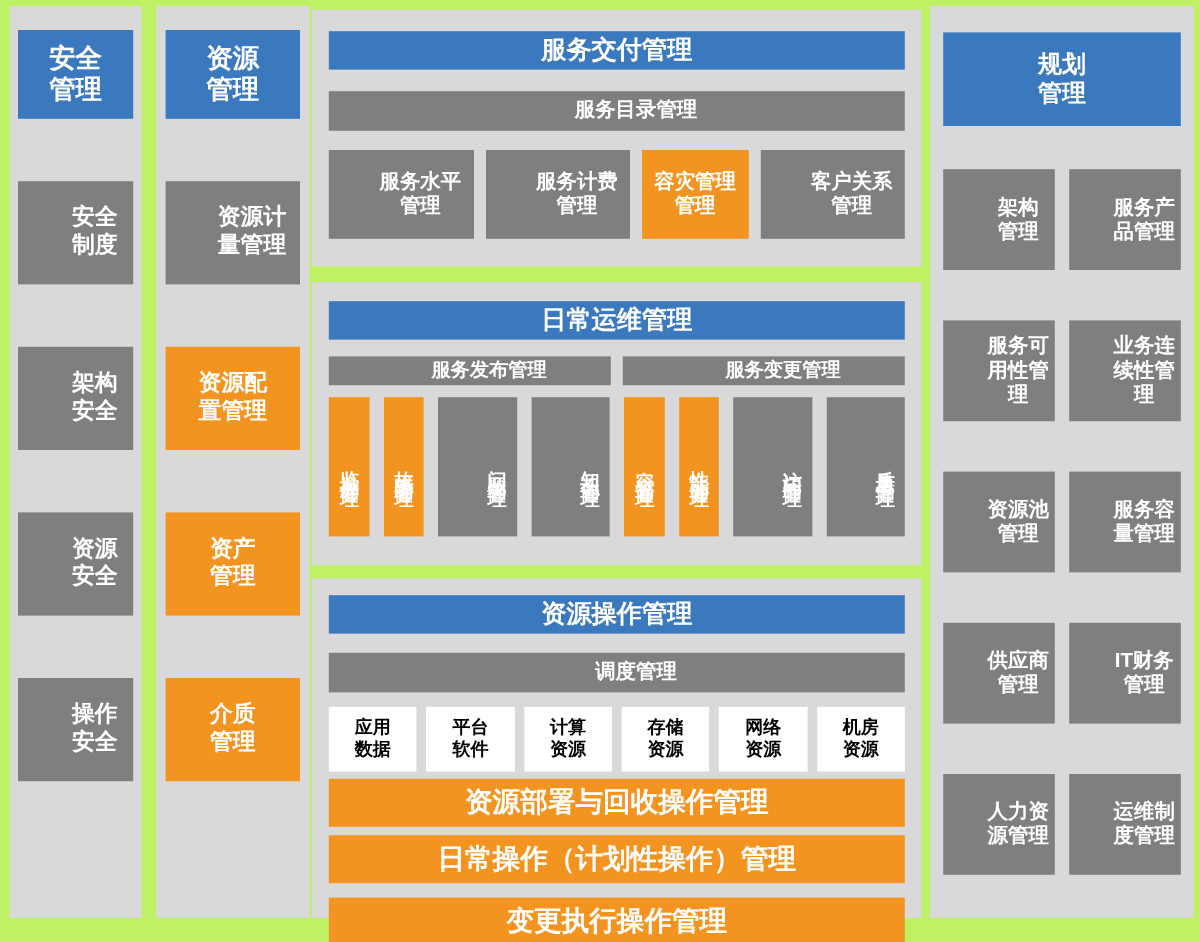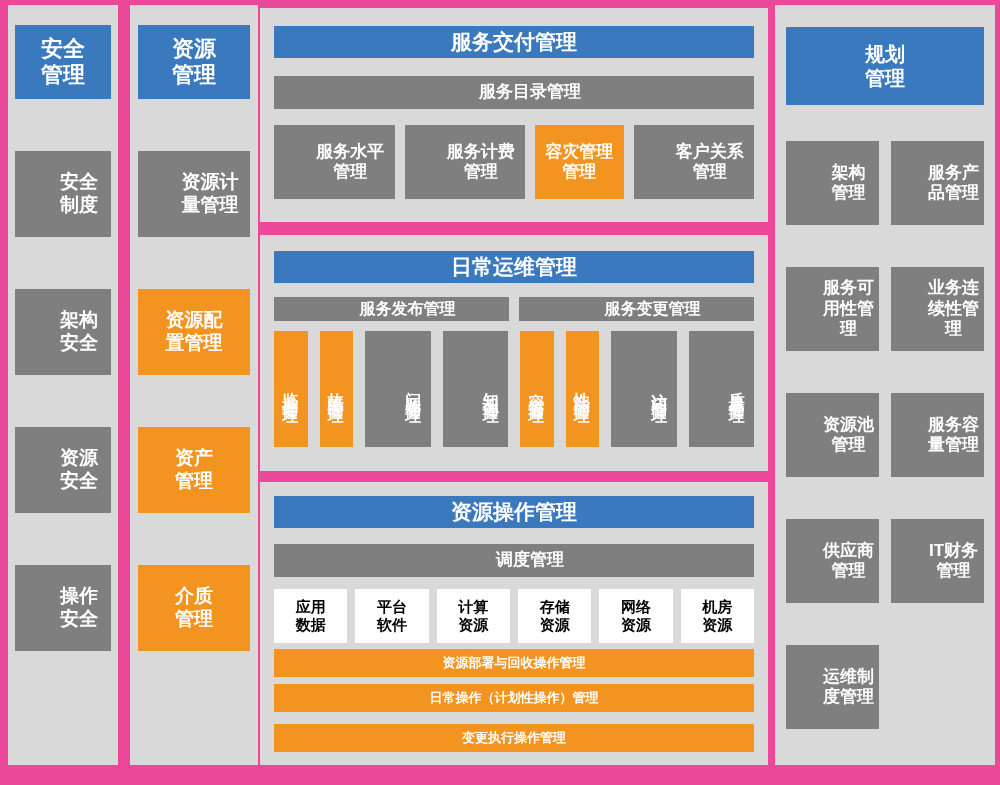--- a/index.html
+++ b/index.html
@@ -1,18 +1,18 @@
 <!DOCTYPE html>
 <html style="--blue: #3B79BE; --gray: #7F7F7F; --orange: #F39421; --panel_bg: #D9D9D9;"><head>
 <meta charset="utf-8">
 <style>
   * { margin:0; padding:0; box-sizing:border-box; }
   html,body { background:#ffffff; }
   body { font-family:"Liberation Sans","DejaVu Sans",sans-serif; }
-  .canvas { position:relative; width:1000px; height:785px; background:#ec4899; overflow:hidden; }
+  .canvas { position:relative; width:1000px; height:785px; background:#bef264; overflow:hidden; }
 
   .strip { position:absolute; background:var(--panel_bg,#D9D9D9); }
   .box { display:flex; align-items:center; justify-content:center; text-align:center;
          color:#ffffff; font-weight:bold; white-space:pre-line; line-height:1.2; }
   .blue   { background:var(--blue,#3B79BE); }
   .gray   { background:var(--gray,#7F7F7F);padding-left:32px; }
   .orange { background:var(--orange,#F39421); }
   .white-box { background:#ffffff; color:#000000; }
 
   
@@ -40,21 +40,21 @@
   .ops-bar { flex:1; height:24px; font-size:16px;text-align:right; }
   .vert-row { gap:12px; }
   .vcell { flex:1; height:116px; font-size:16px; writing-mode:vertical-rl;
            text-orientation:upright; letter-spacing:5px; }
 
   #panel-resource-ops { top:482px; height:283px; padding:14px; }
   #panel-resource-ops .panel-title { margin-bottom:16px; }
   #panel-resource-ops .sched-bar { margin-bottom:12px; }
   .res-row { gap:8px; margin-bottom:6px; }
   .res-cell { flex:1; height:54px; font-size:15px; }
-  .op-bar { height:28px; font-size:13px; margin-bottom:7px;text-align:center; }
+  .op-bar { height:40px; font-size:23px; margin-bottom:7px;text-align:center; }
   .op-bar.last { margin-top:12px; margin-bottom:0; }
 
   
   #col-planning { left:775px; top:5px; width:220px; height:760px; padding:22px 11px; }
   .plan-header { height:78px; font-size:20px; }
   .plan-grid { margin-top:36px; display:grid; grid-template-columns:1fr 1fr;
                column-gap:12px; row-gap:42px; }
   .plan-box { min-height:84px; font-size:17px; }
 </style>
 </head>
@@ -158,18 +158,20 @@
 续性管
 理</div>
       <div class="box gray plan-box">资源池
 管理</div>
       <div class="box gray plan-box">服务容
 量管理</div>
       <div class="box gray plan-box">供应商
 管理</div>
       <div class="box gray plan-box">IT财务
 管理</div>
+      <div class="box gray plan-box">人力资
+源管理</div>
       <div class="box gray plan-box">运维制
 度管理</div>
     </div>
   </div>
 
 </div>
 
 </body></html>

